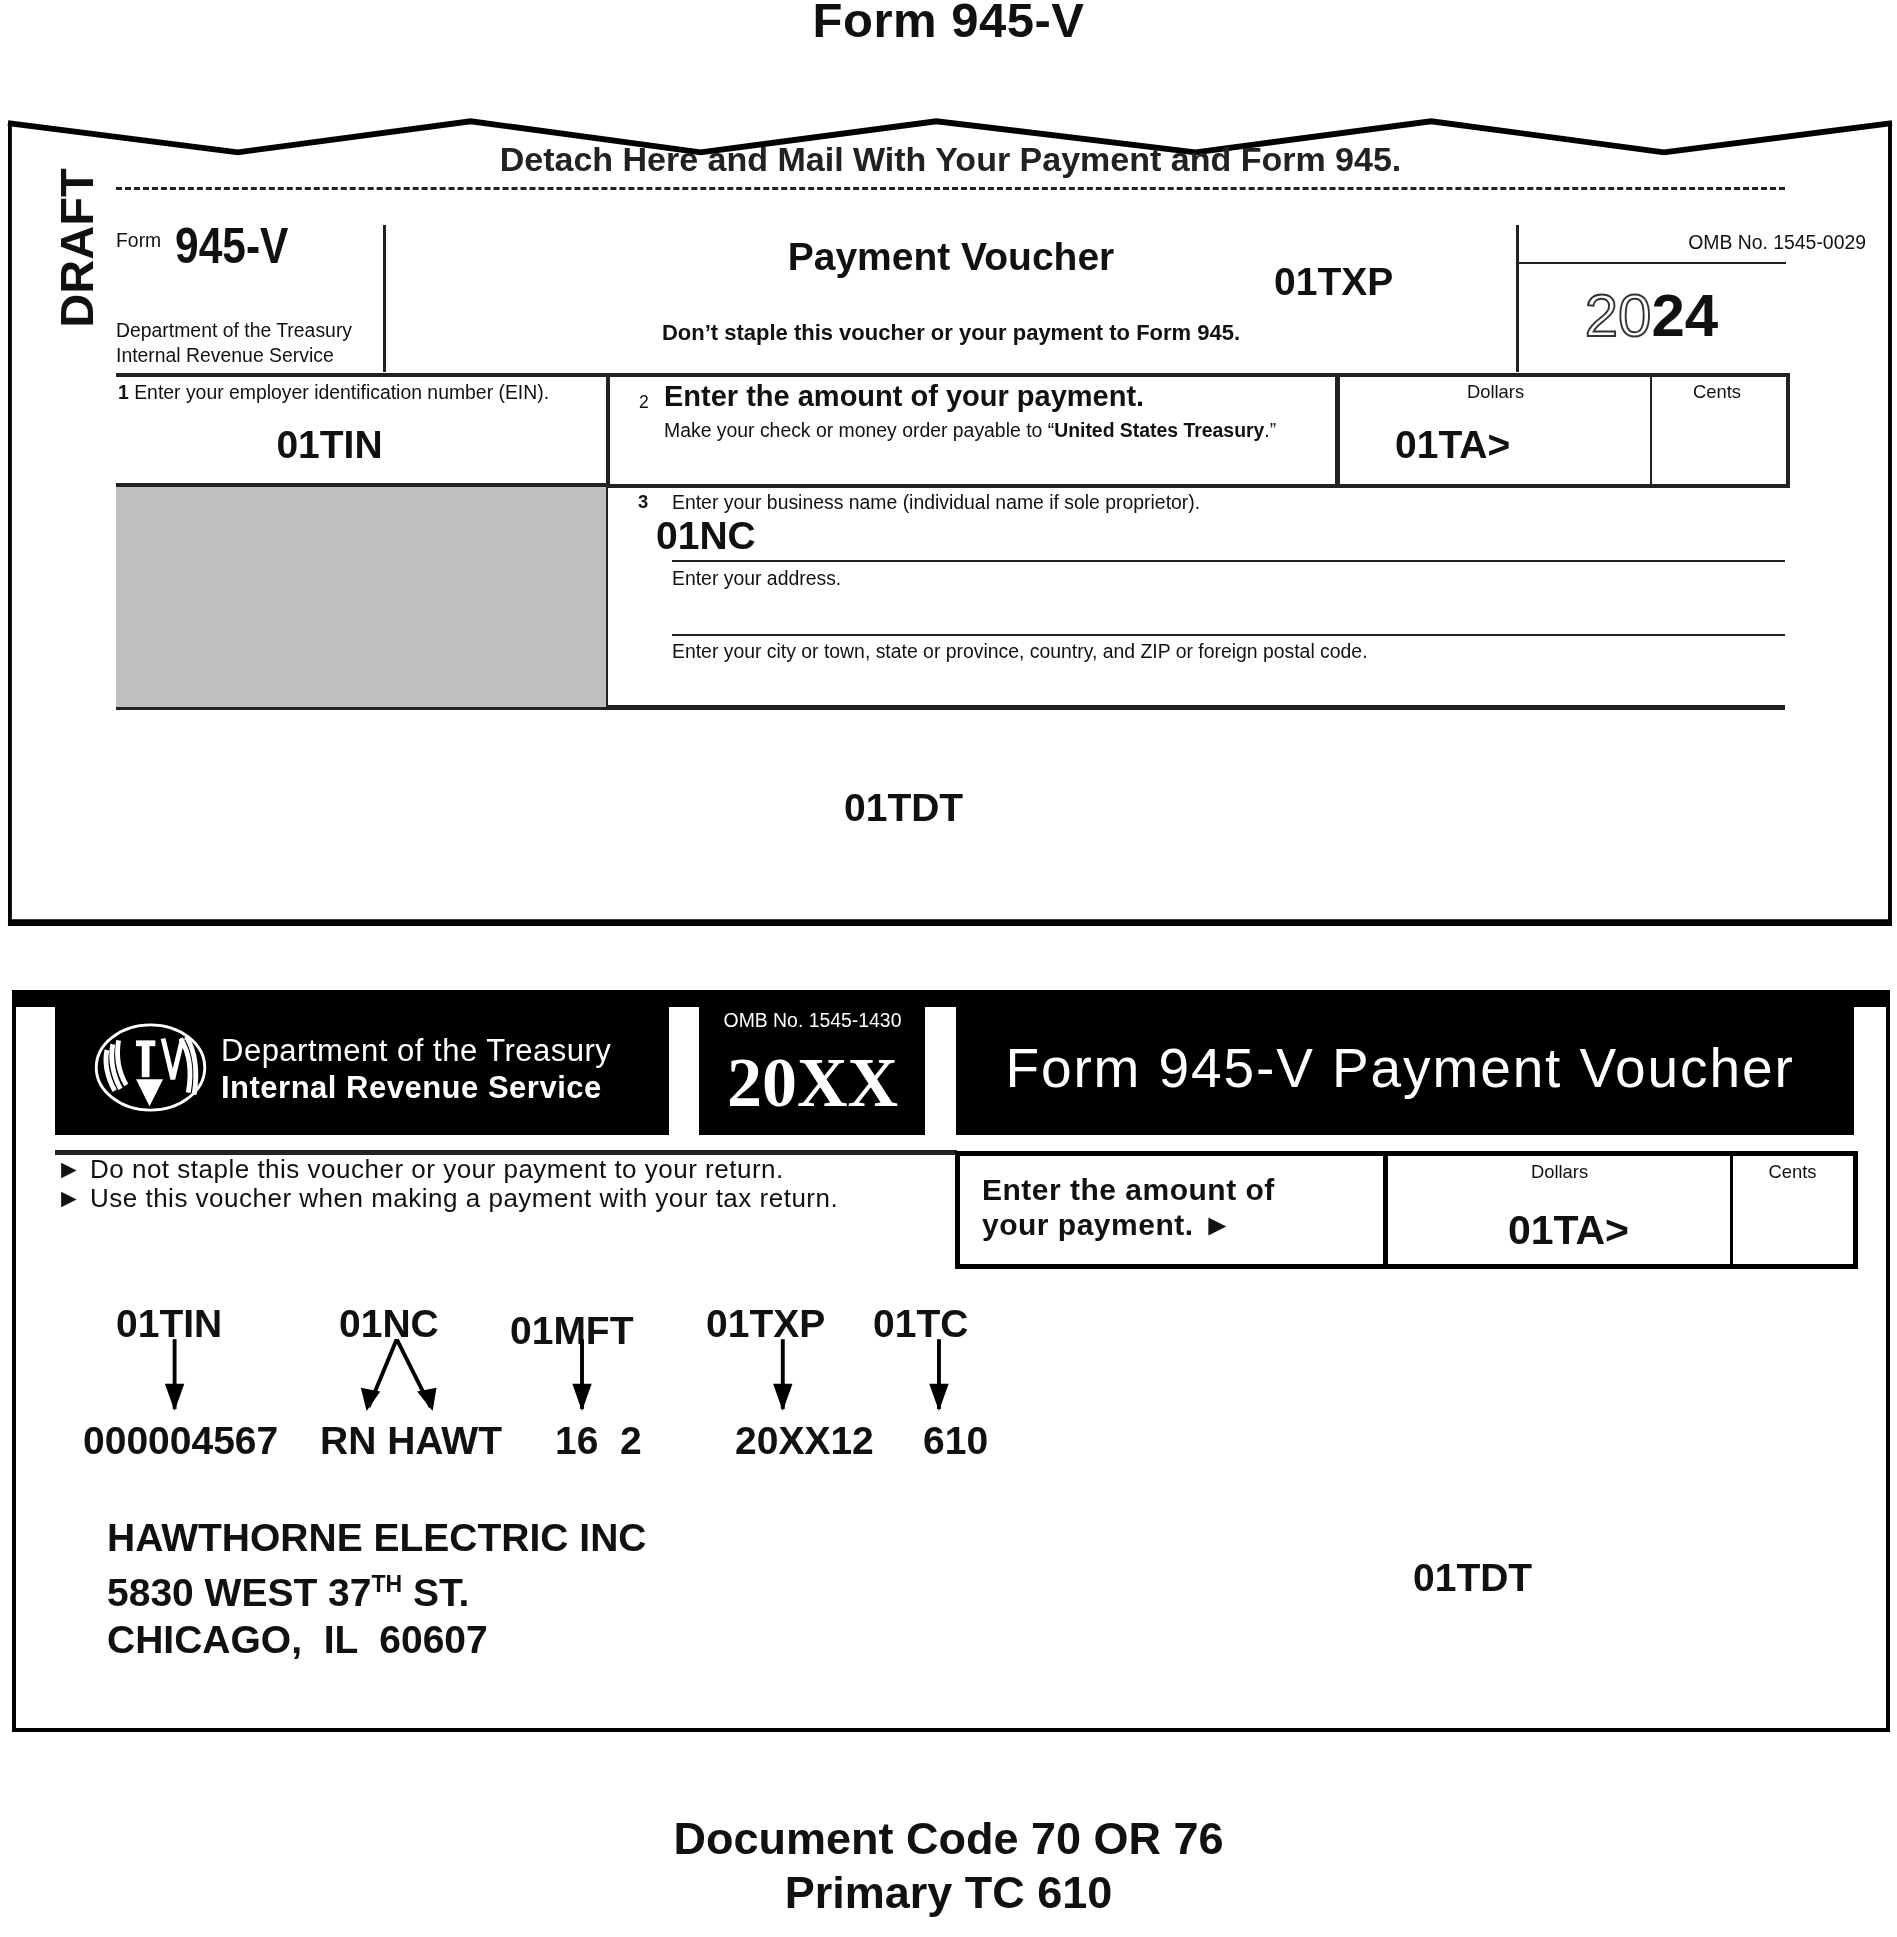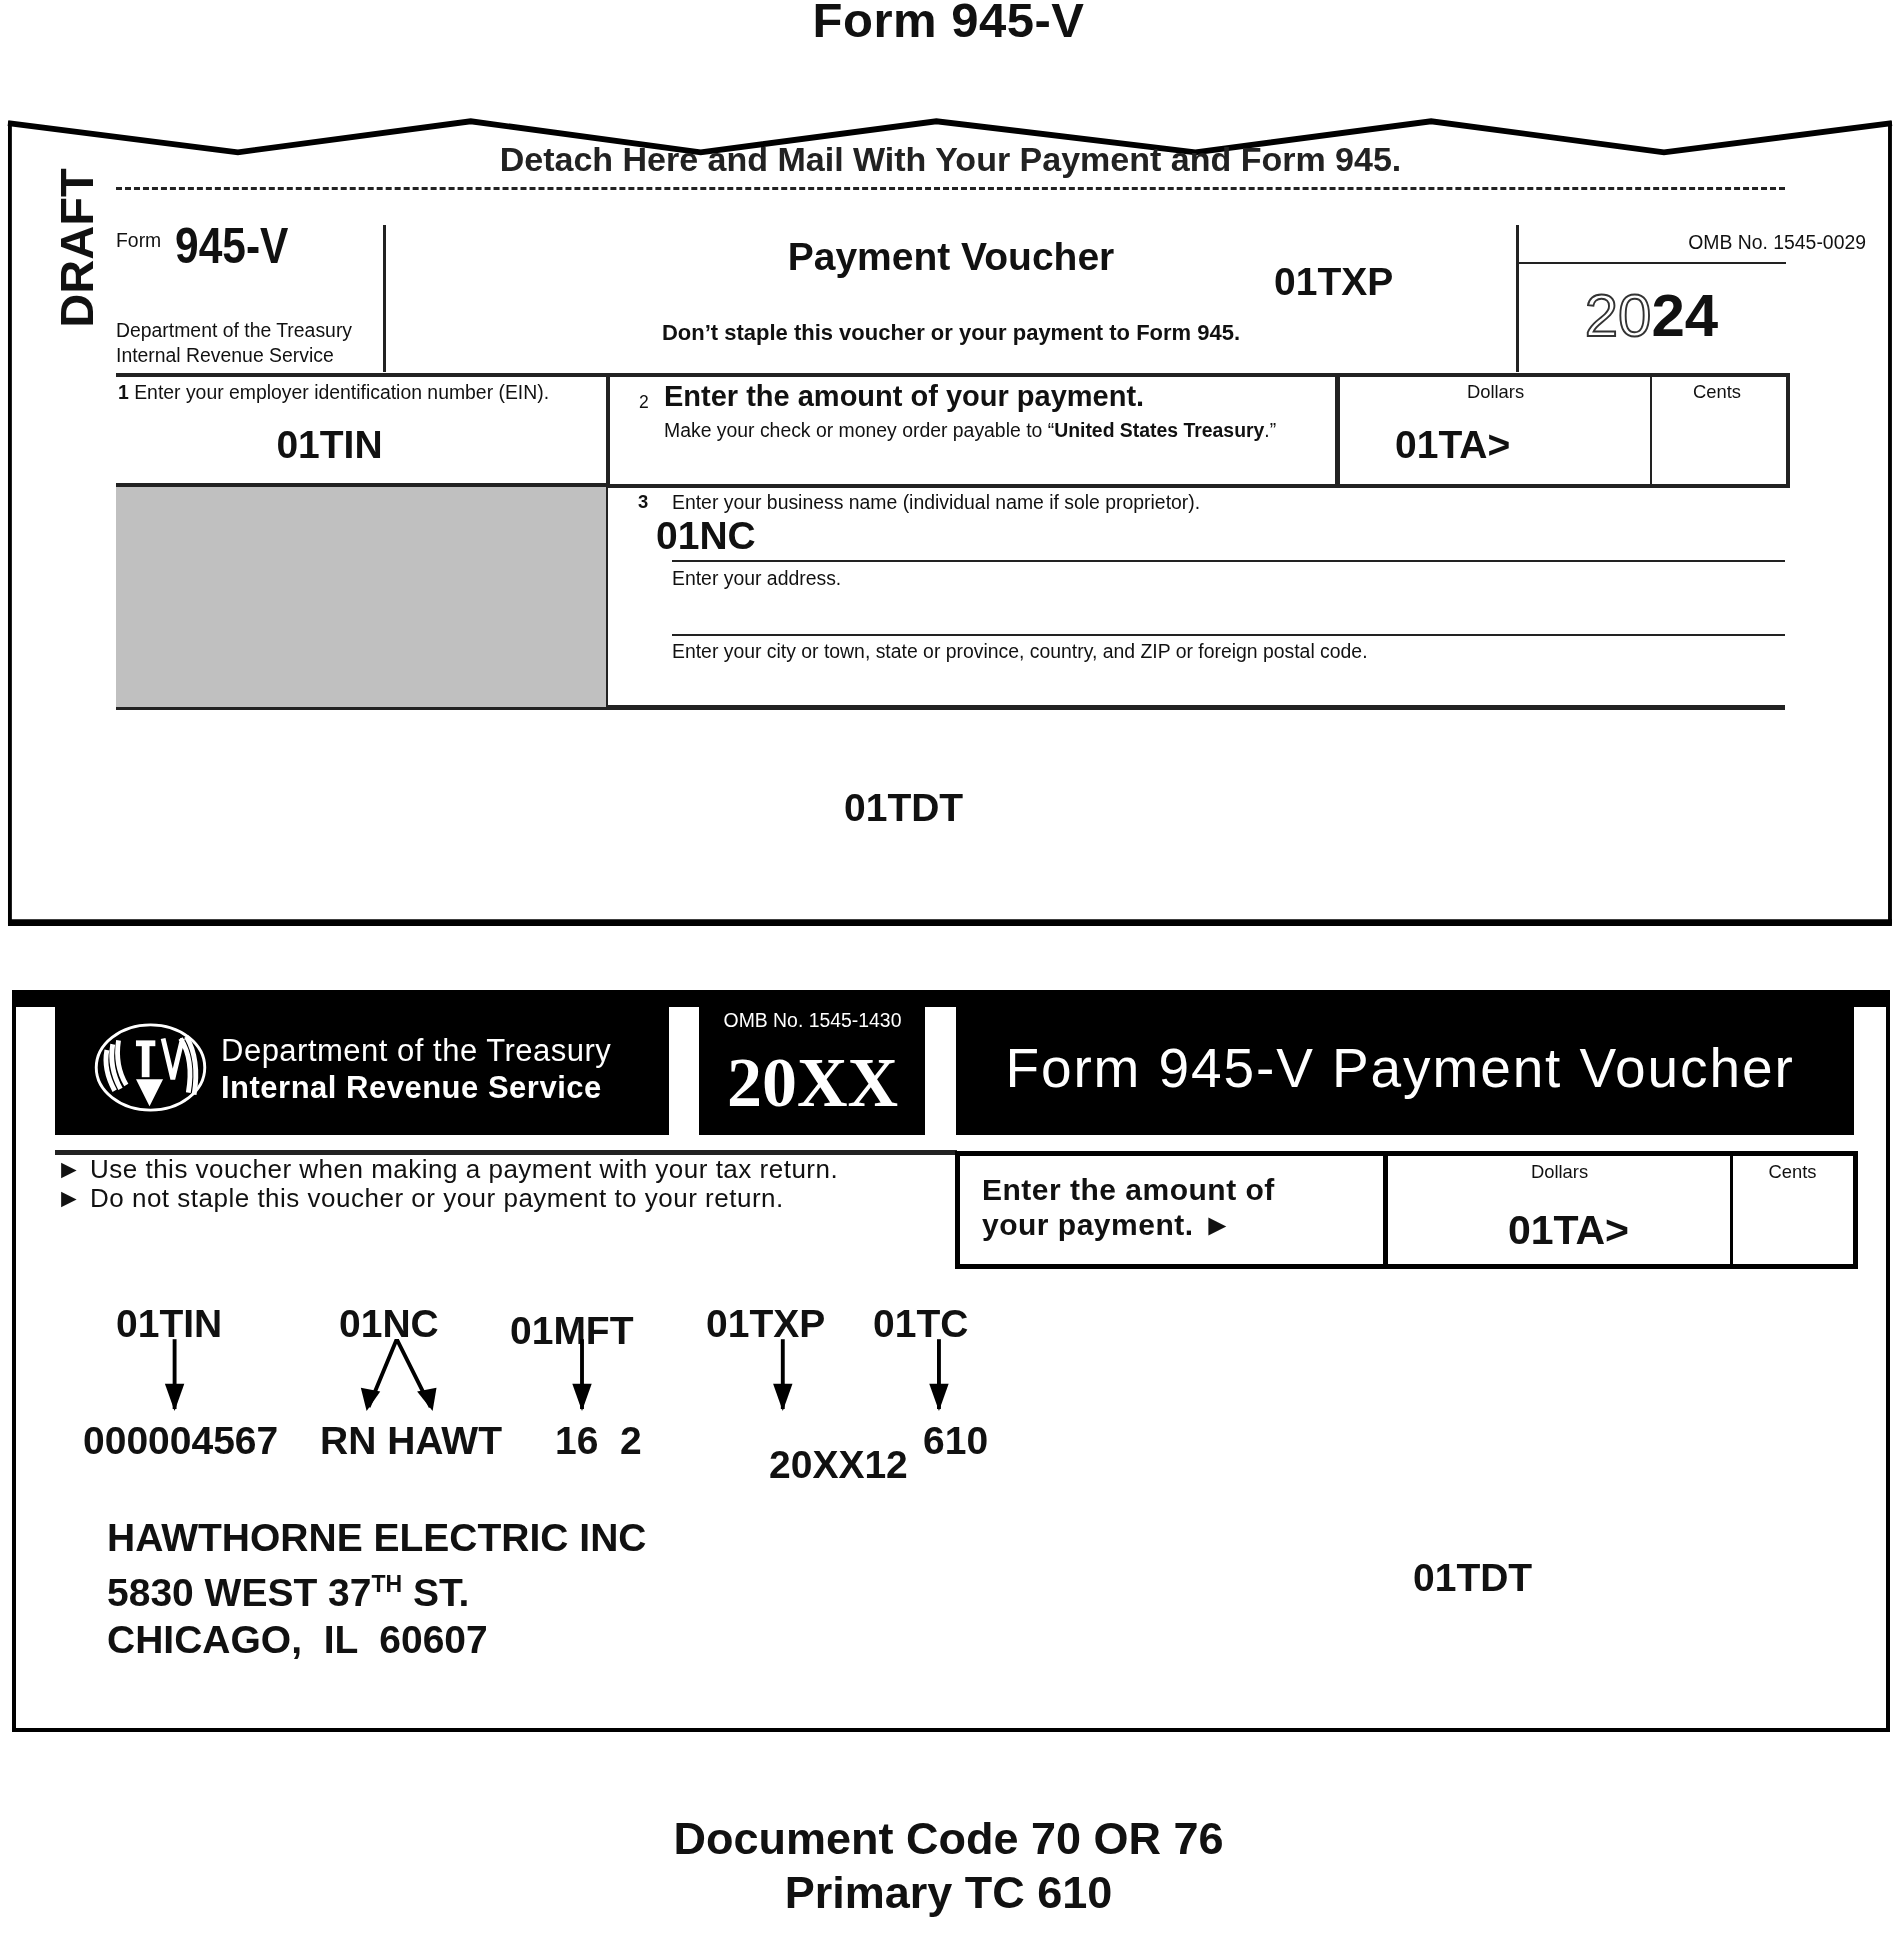--- a/index.html
+++ b/index.html
@@ -144,22 +144,22 @@
 </svg>
 <div class="abs irs-text">
   <div>Department of the Treasury</div>
   <div class="l2b">Internal Revenue Service</div>
 </div>
 <div id="omb-bot" class="abs">OMB No. 1545-1430</div>
 <div id="year-bot" class="abs">20XX</div>
 <div id="fv-title" class="abs">Form  945-V  Payment  Voucher</div>
 
 <div class="abs bullets">
+  <div><span>►</span> <span>Do not staple this voucher or your payment to your return.</span></div>
   <div><span>►</span> <span>Use this voucher when making a payment with your tax return.</span></div>
-  <div><span>►</span> <span>Do not staple this voucher or your payment to your return.</span></div>
 </div>
 
 <div class="abs" style="left:955px;top:1151px;width:903px;height:118px;border:5.8px solid #000;box-sizing:border-box;"></div>
 <div class="abs vline" style="left:1383px;top:1155px;width:4.9px;height:113px;background:#000;"></div>
 <div class="abs vline" style="left:1730px;top:1155px;width:2.9px;height:113px;background:#000;"></div>
 <div class="abs enter-amt">
   <div>Enter the amount of</div>
   <div><span>your payment.</span> <span>►</span></div>
 </div>
 <div class="abs box-label" style="left:1388px;width:343px;top:1161px;">Dollars</div>
@@ -188,21 +188,21 @@
   <path d="M590 46 L600 74 L610 46 Z" fill="#000"></path>
   <line x1="807" y1="0" x2="807" y2="72" stroke="#000" stroke-width="4"></line>
   <path d="M797 46 L807 74 L817 46 Z" fill="#000"></path>
   <line x1="968" y1="0" x2="968" y2="72" stroke="#000" stroke-width="4"></line>
   <path d="M958 46 L968 74 L978 46 Z" fill="#000"></path>
 </svg>
 
 <div class="abs code-val" style="left:83px;">000004567</div>
 <div class="abs code-val" style="left:320px;">RN HAWT</div>
 <div class="abs code-val" style="left:555px;white-space:pre;">16  2</div>
-<div class="abs code-val" style="left:769px;margin-top:24px;">20XX12</div>
+<div class="abs code-val" style="left:735px;">20XX12</div>
 <div class="abs code-val" style="left:923px;">610</div>
 
 <div class="abs addr">
   <div>HAWTHORNE ELECTRIC INC</div>
   <div><span>5830 WEST 37</span><sup style="font-size:23px;">TH</sup><span> ST.</span></div>
   <div style="white-space:pre;">CHICAGO,  IL  60607</div>
 </div>
 <div id="tdt-bot" class="abs">01TDT</div>
 
 <div class="abs footer" style="top:1813px;">Document Code 70 OR 76</div>

